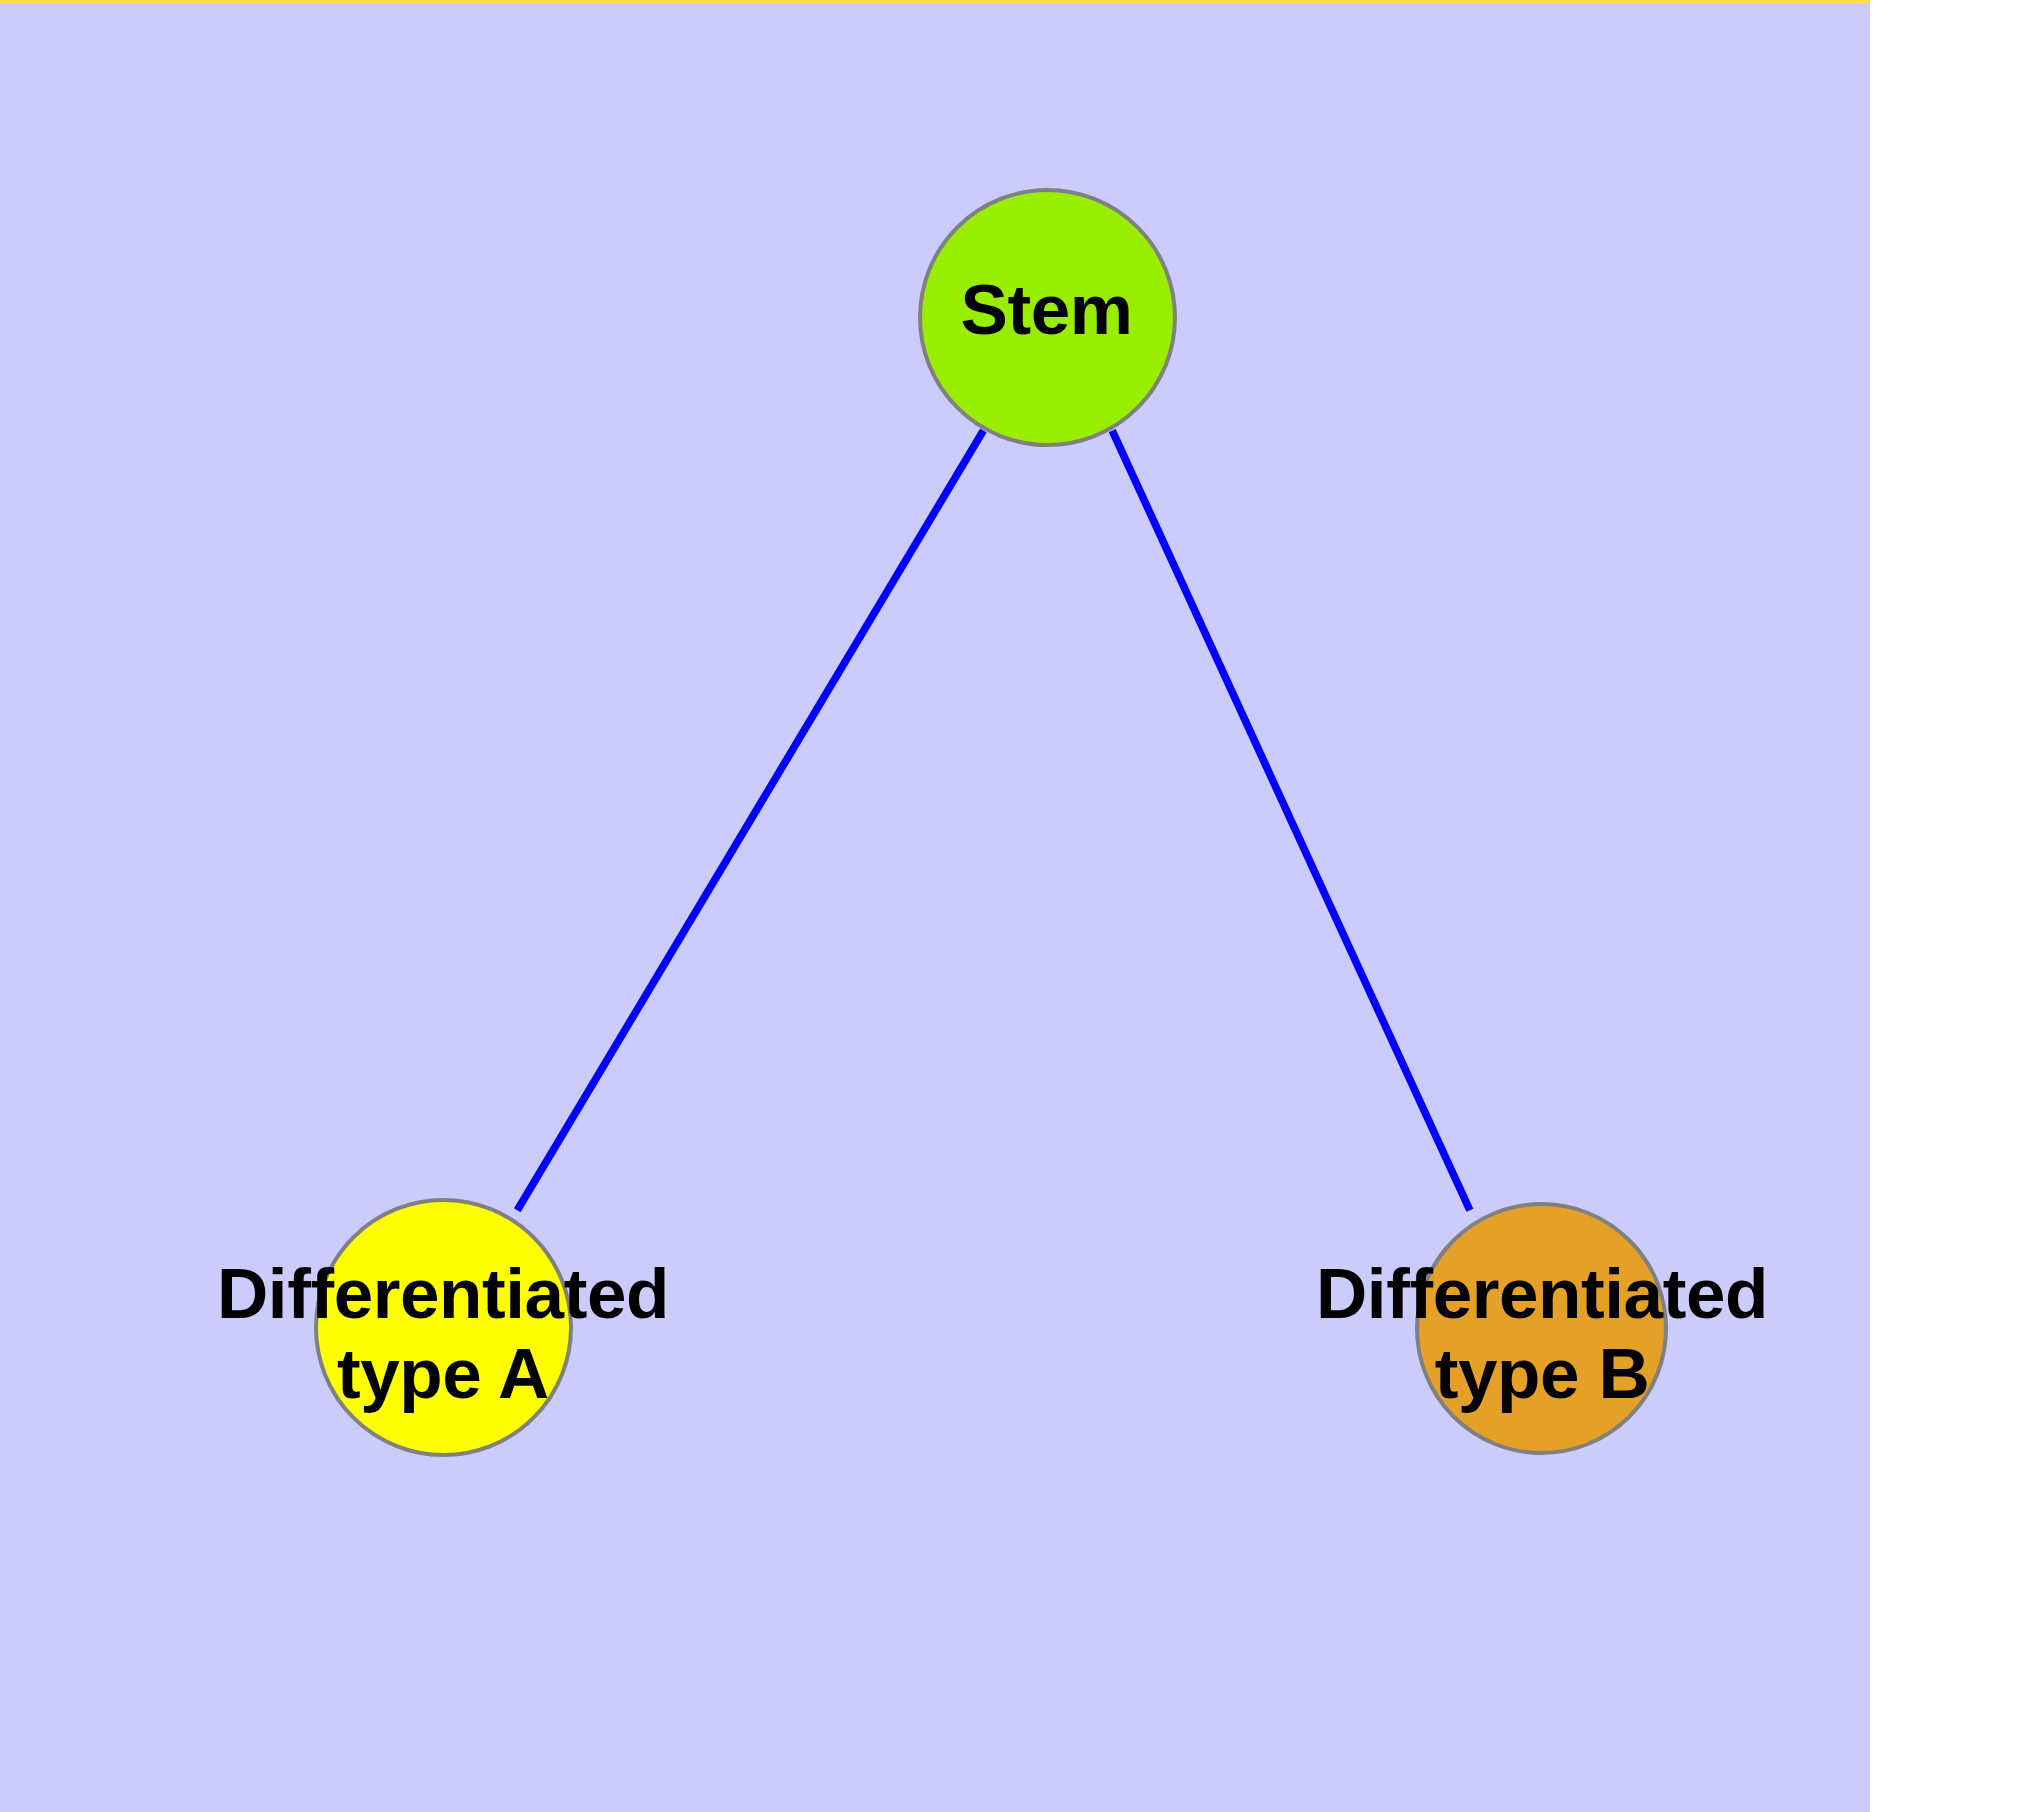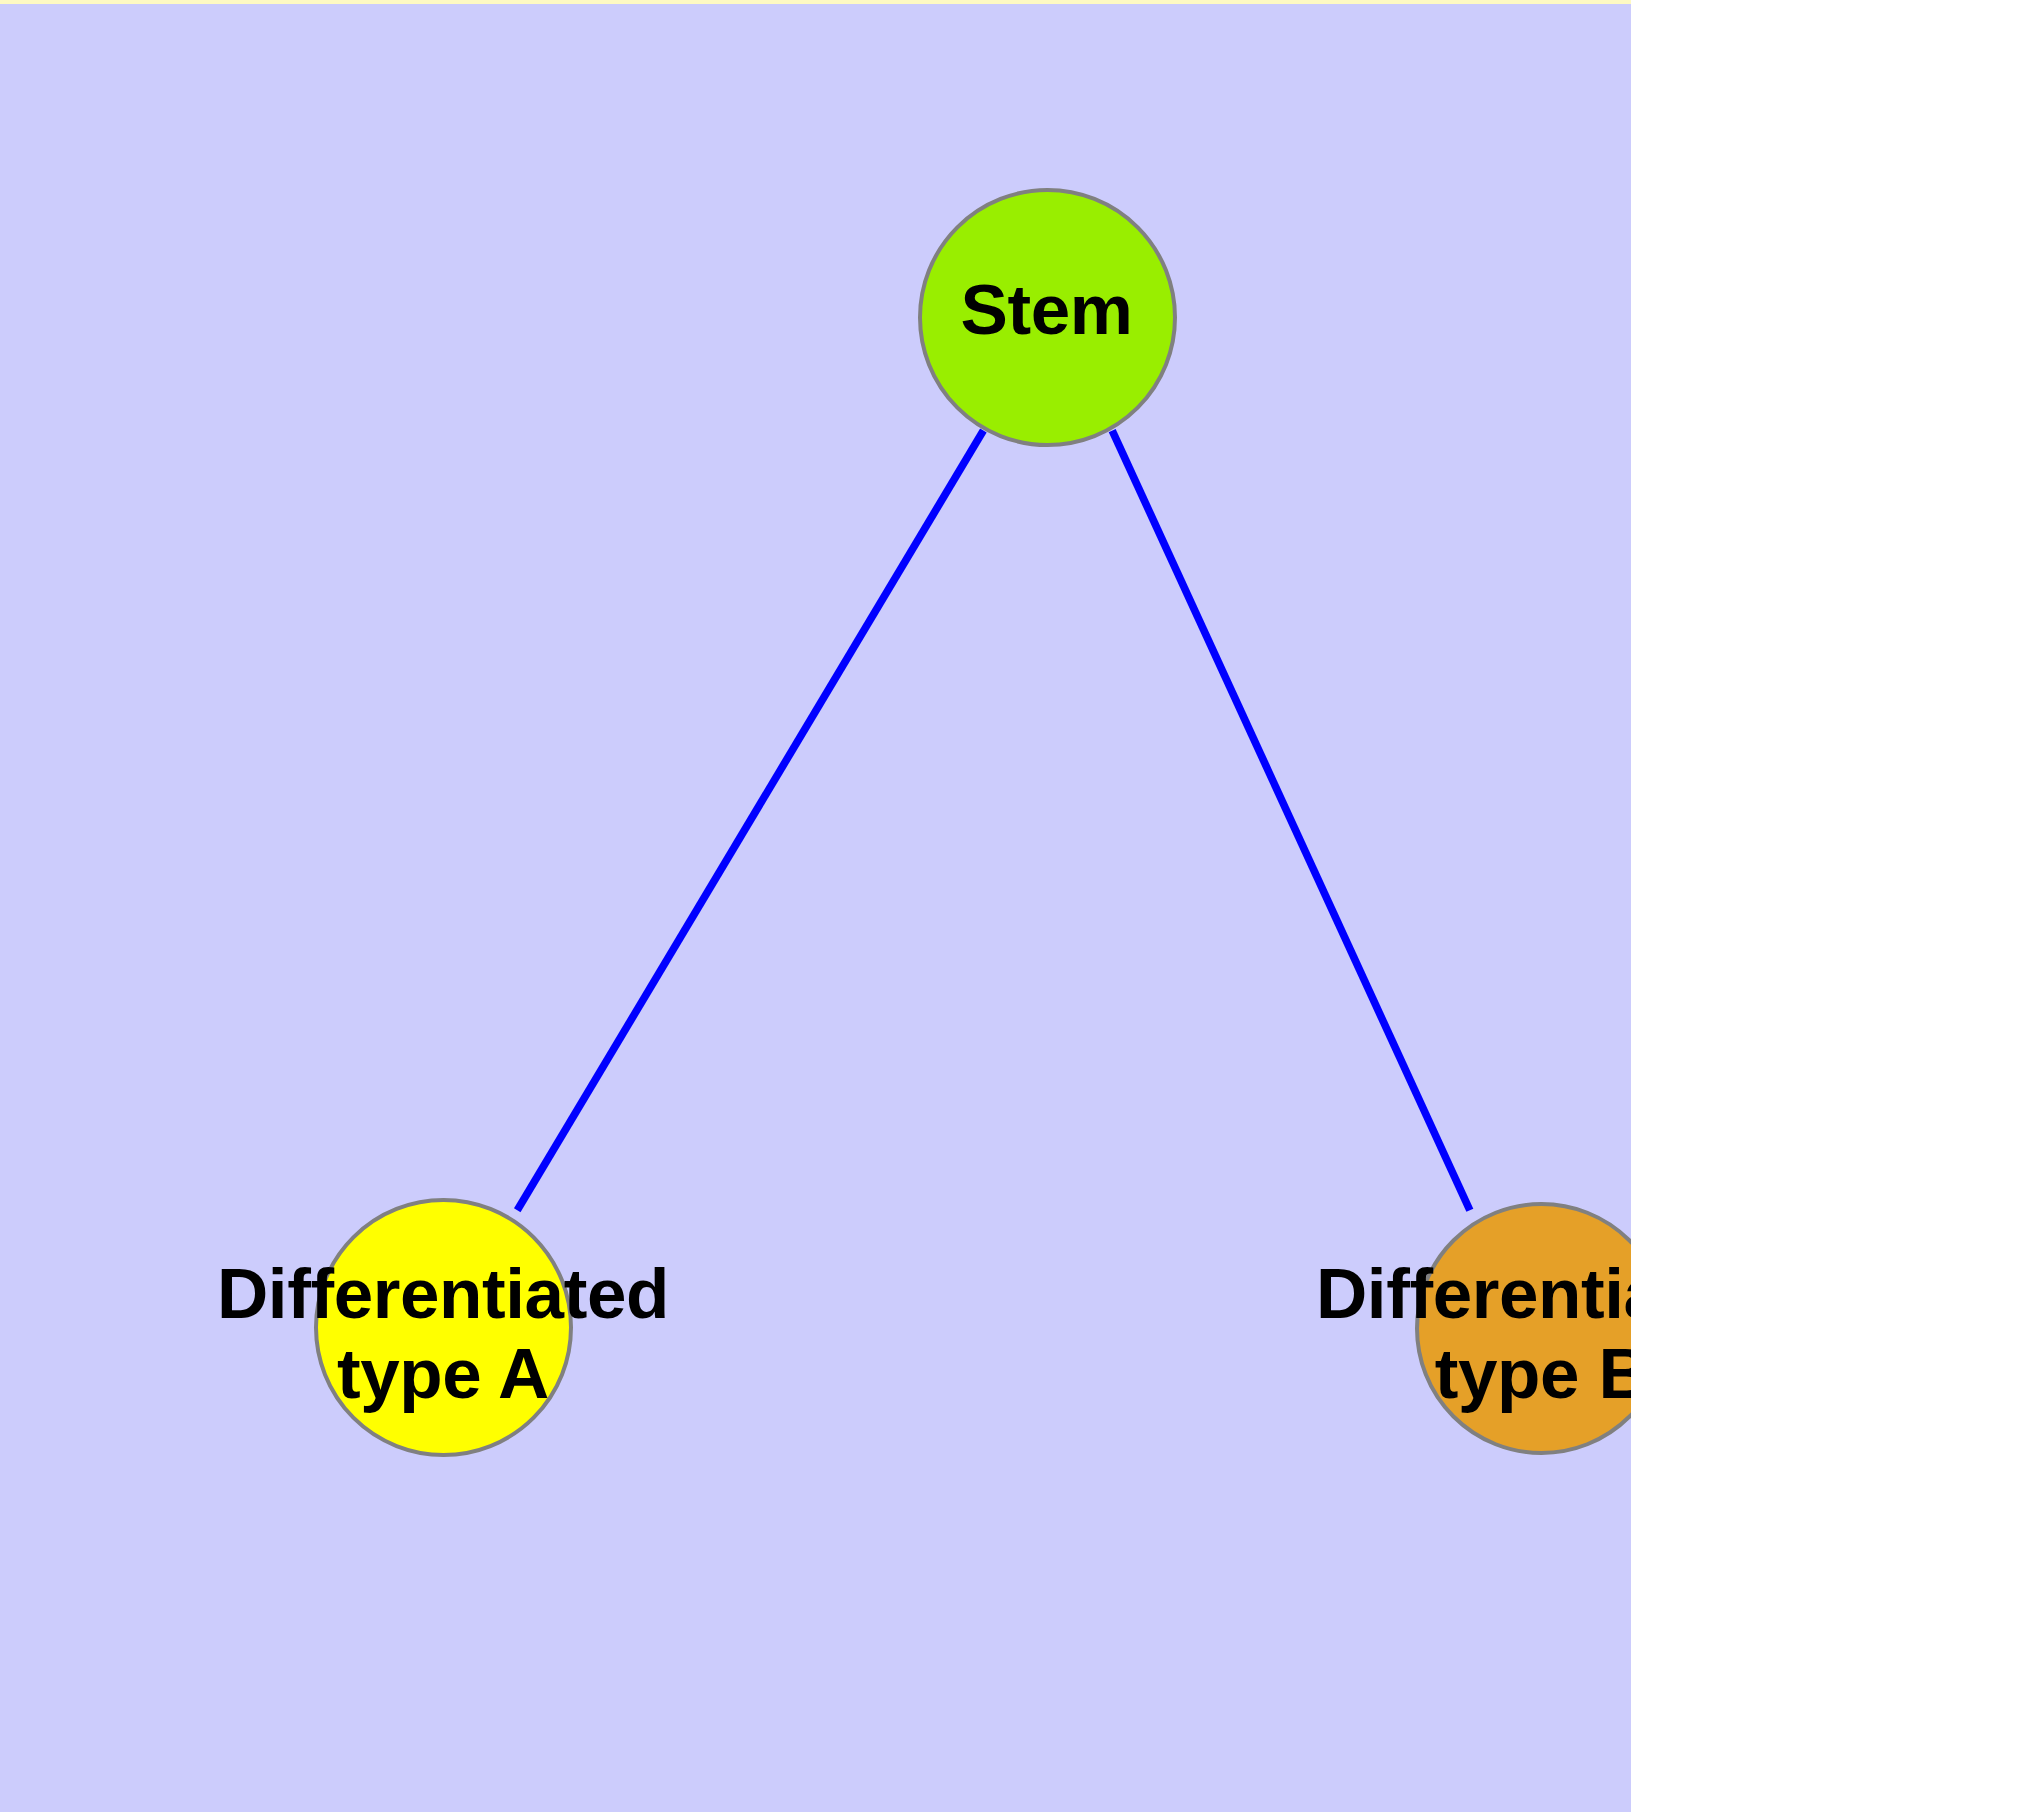--- a/index.html
+++ b/index.html
@@ -3,23 +3,23 @@
 <meta charset="utf-8">
 <title>Cell differentiation graph</title>
 <style>
   html, body {
     margin: 0;
     padding: 0;
     background: #ffffff;
   }
   #canvas {
     position: relative;
-    width: 1631px;
+    width: 1870px;
     height: 1812px;
-    background: #fef9c3;
+    background: #fde047;
     overflow: hidden;
     font-family: "Liberation Sans", "DejaVu Sans", sans-serif;
   }
   #plot-bg {
     position: absolute;
     left: 0px;
     top: 4.2px;
     width: 2021px;
     height: 1808px;
     background: #ccccfc;

